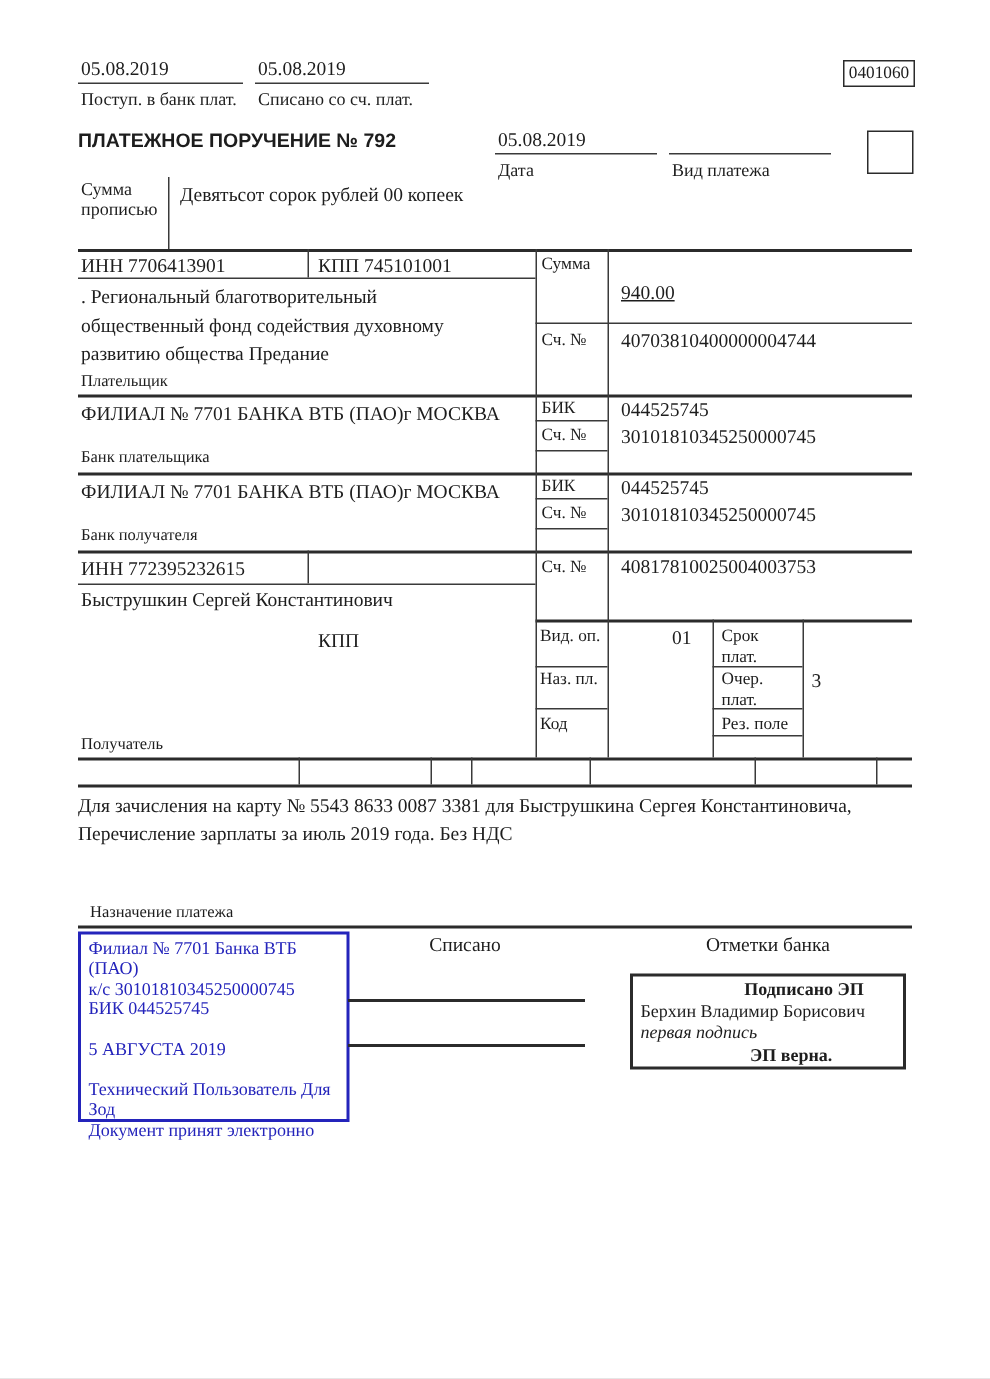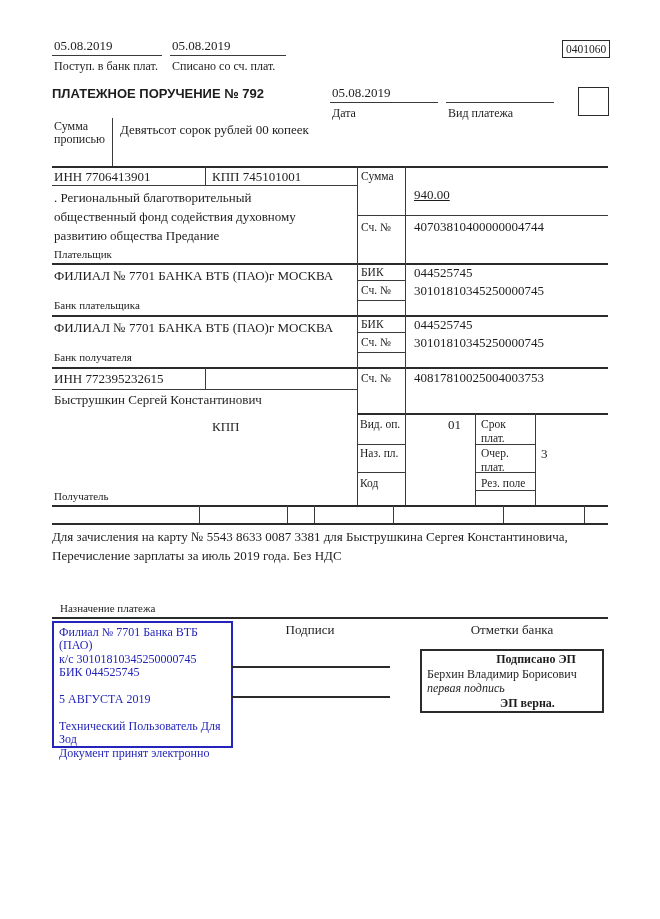--- a/index.html
+++ b/index.html
@@ -134,21 +134,21 @@
   <div class="bluebox blue ml" style="left:52px;top:621px;width:167px;height:117px;padding:3px 5px;font-size:12px;line-height:13.4px;">Филиал № 7701 Банка ВТБ (ПАО)
 к/с 30101810345250000745
 БИК 044525745
 
 5 АВГУСТА 2019
 
 Технический Пользователь Для
 Зод
 Документ принят электронно</div>
 
-  <div class="t val ctr" style="left:230px;top:622px;width:160px;">Подписи</div>
+  <div class="t val ctr" style="left:230px;top:622px;width:160px;">Списано</div>
   <div class="hl2" style="left:232px;top:666px;width:158px;"></div>
   <div class="hl2" style="left:232px;top:696px;width:158px;"></div>
 
   <div class="t val ctr" style="left:420px;top:622px;width:184px;">Отметки банка</div>
   <div class="stampbox" style="left:420px;top:649px;width:180px;height:59px;font-size:12px;line-height:14.5px;padding:1px 0 0 0;">
     <div class="ctr" style="font-weight:bold;margin-left:48px;">Подписано ЭП</div>
     <div style="padding-left:5px;">Берхин Владимир Борисович</div>
     <div style="padding-left:5px;font-style:italic;">первая подпись</div>
     <div style="padding-left:78px;font-weight:bold;">ЭП верна.</div>
   </div>

